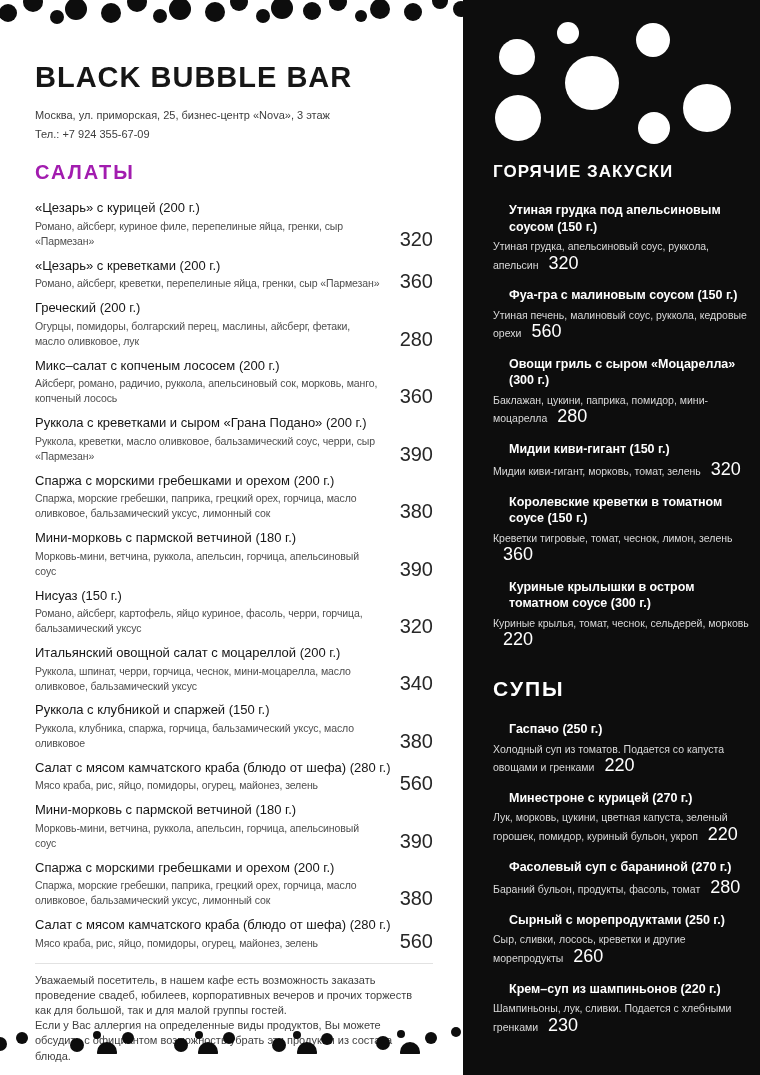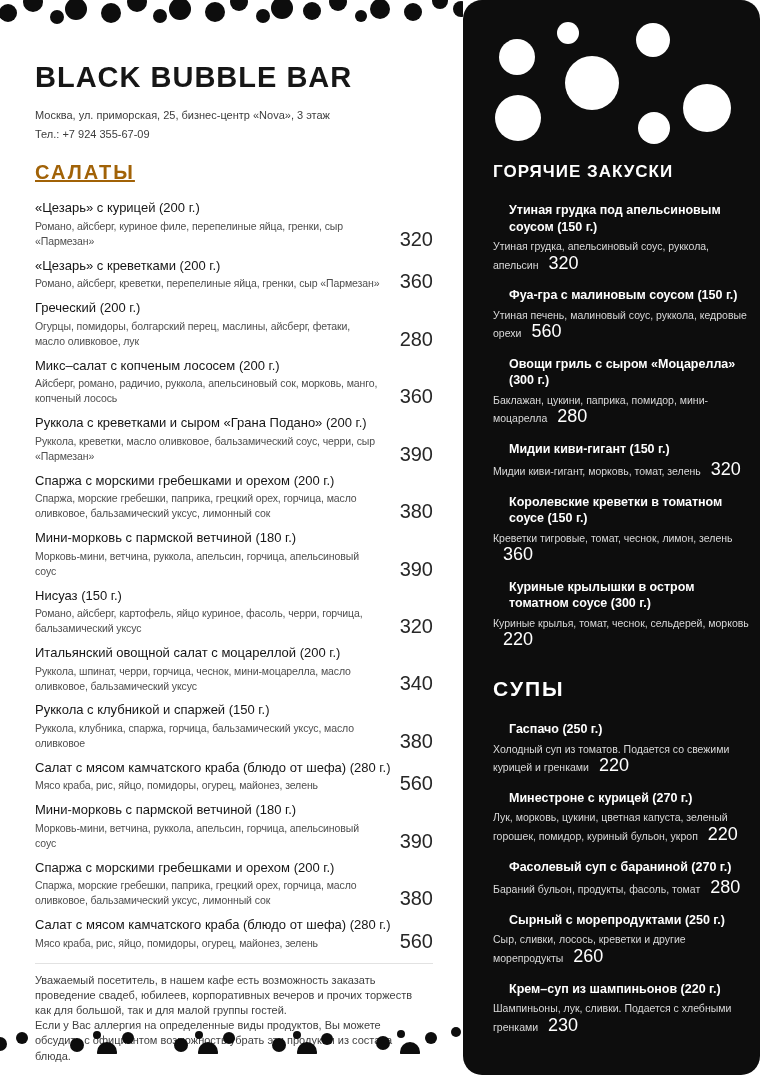--- a/index.html
+++ b/index.html
@@ -8,33 +8,33 @@
   .page { position:relative; width:760px; height:1075px; background:#fff; overflow:hidden; }
 
   
   .left-col { position:absolute; left:0; top:0; width:463px; height:1054px; background:#ffffff; }
   .dots-top { position:absolute; top:0; left:0; display:block; }
   .dots-bottom { position:absolute; bottom:0; left:0; display:block; }
   .left-inner { position:relative; padding:62px 30px 0 35px; }
 
   .brand { font-size:29px; font-weight:700; letter-spacing:1px; color:#161616; line-height:1.1; }
   .contact { margin-top:12px; font-size:11px; color:#3c3c3c; line-height:1.75; }
-  .sec-title { margin-top:16px; font-size:20px; font-weight:700; letter-spacing:2px; color:#a16207; line-height:1.2;text-decoration:underline; }
+  .sec-title { margin-top:16px; font-size:20px; font-weight:700; letter-spacing:2px; color:#a21caf; line-height:1.2; }
 
   .items { margin-top:16px; }
   .m-item { position:relative; margin-bottom:9px; }
   .m-item .name { font-size:13px; font-weight:400; color:#161616; line-height:1.28; margin-bottom:2px; }
   .m-item .desc { font-size:10.5px; color:#4e4e4e; line-height:1.42; max-width:345px; letter-spacing:-0.1px; }
   .m-item .price { position:absolute; right:0; bottom:0; font-size:20px; font-weight:400; color:#272727; line-height:1; }
 
   .note { margin-top:12px; border-top:1px solid #e2e2e2; padding-top:9px; font-size:11px; color:#3f3f3f; line-height:1.38; padding-right:4px; }
   .note p { margin:0; }
 
   
-  .right-col { position:absolute; left:463px; top:0; width:297px; height:1075px; background:#0d0d0d; color:#fff;border-radius:19px; }
+  .right-col { position:absolute; left:463px; top:0; width:297px; height:1075px; background:#0d0d0d; color:#fff; }
   .right-inner { padding:0 10px 0 30px; }
   .bubbles { display:block; }
   .r-sec-title { font-size:17px; font-weight:700; letter-spacing:1px; color:#ffffff; line-height:1.2; margin-top:2px; margin-bottom:20px; }
   .r-sec-title.soups { font-size:21px; letter-spacing:2px; margin-top:26px; margin-bottom:20px; }
 
   .r-item { margin-bottom:14px; }
   .r-item .name { font-size:12.5px; font-weight:700; color:#ffffff; line-height:1.3; margin-bottom:4px;margin-left:16px; }
   .r-item .desc { font-size:10.5px; color:#d9d9d9; line-height:1.5; }
   .r-item .price { font-size:18px; color:#ffffff; margin-left:10px; line-height:0.9; white-space:nowrap; display:inline-block; vertical-align:baseline; }
 </style>
@@ -245,21 +245,21 @@
             <div class="desc"><span>Куриные крылья, томат, чеснок, сельдерей, морковь</span><span class="price">220</span></div>
           </div>
         </div>
 
       <div class="r-sec-title soups">СУПЫ</div>
 
       <div>
 
           <div class="r-item">
             <div class="name">Гаспачо (250 г.)</div>
-            <div class="desc"><span>Холодный суп из томатов. Подается со свежими курицей и гренками</span><span class="price">220</span></div>
+            <div class="desc"><span>Холодный суп из томатов. Подается со капуста овощами и гренками</span><span class="price">220</span></div>
           </div>
 
           <div class="r-item">
             <div class="name">Минестроне с курицей (270 г.)</div>
             <div class="desc"><span>Лук, морковь, цукини, цветная капуста, зеленый горошек, помидор, куриный бульон, укроп</span><span class="price">220</span></div>
           </div>
 
           <div class="r-item">
             <div class="name">Фасолевый суп с бараниной (270 г.)</div>
             <div class="desc"><span>Бараний бульон, продукты, фасоль, томат</span><span class="price">280</span></div>

